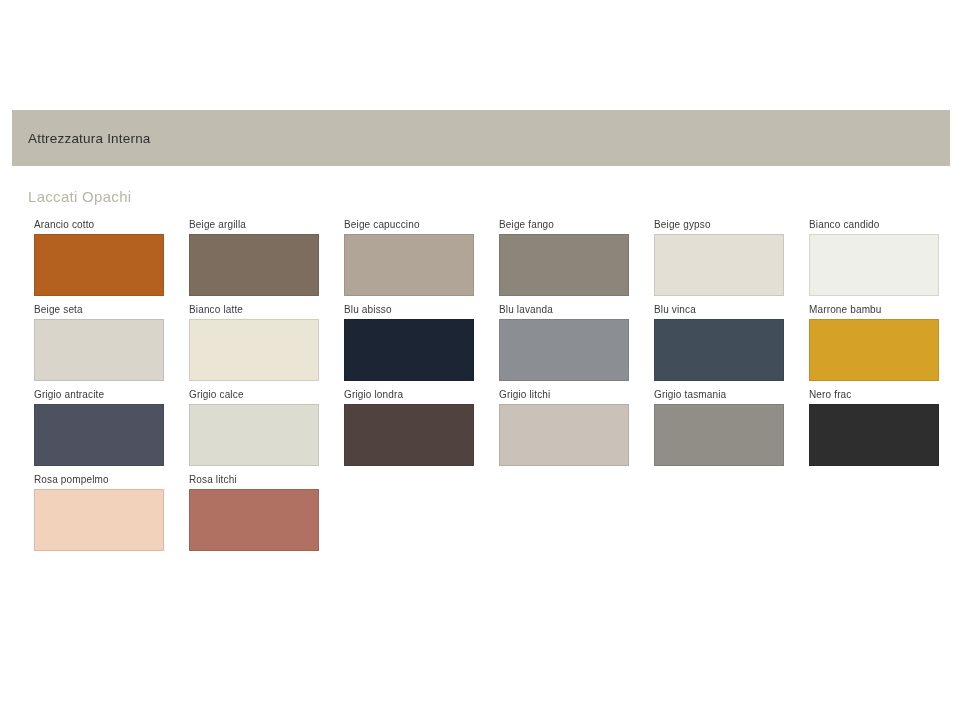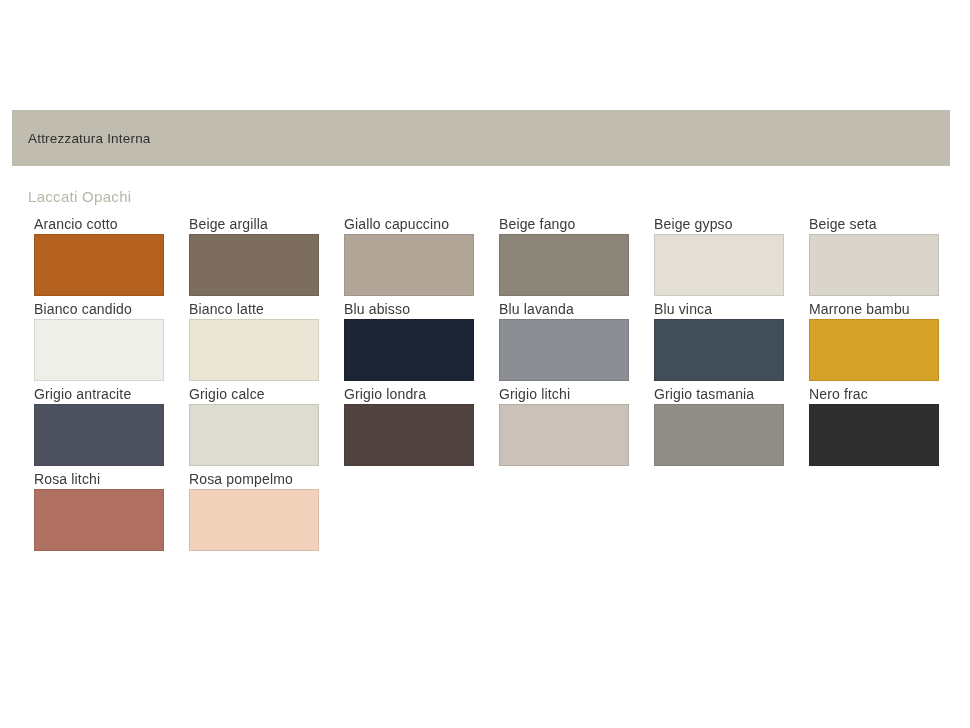--- a/index.html
+++ b/index.html
@@ -68,21 +68,21 @@
     justify-content: start;
   }
 
   .swatch-cell {
     width: 155px;
     box-sizing: border-box;
     padding-right: 25px;
   }
 
   .swatch-label {
-    font-size: 14px;
+    font-size: 10px;
     color: #3a3a3a;
     margin-bottom: 4px;
     white-space: nowrap;
     letter-spacing: .15px;
     height: 11px;
     line-height: 11px;
   }
 
   .swatch-chip {
     width: 130px;
@@ -109,38 +109,38 @@
       <div class="swatch-grid" id="swatch-grid">
           <div class="swatch-cell">
             <div class="swatch-label">Arancio cotto</div>
             <div class="swatch-chip" style="background: rgb(180, 96, 31);"></div>
           </div>
           <div class="swatch-cell">
             <div class="swatch-label">Beige argilla</div>
             <div class="swatch-chip" style="background: rgb(124, 109, 94);"></div>
           </div>
           <div class="swatch-cell">
-            <div class="swatch-label">Giallo capuccino</div>
+            <div class="swatch-label">Beige capuccino</div>
             <div class="swatch-chip" style="background: rgb(177, 165, 151);"></div>
           </div>
           <div class="swatch-cell">
             <div class="swatch-label">Beige fango</div>
             <div class="swatch-chip" style="background: rgb(140, 133, 121);"></div>
           </div>
           <div class="swatch-cell">
             <div class="swatch-label">Beige gypso</div>
             <div class="swatch-chip" style="background: rgb(227, 223, 212);"></div>
           </div>
           <div class="swatch-cell">
+            <div class="swatch-label">Bianco candido</div>
+            <div class="swatch-chip" style="background: rgb(238, 239, 233);"></div>
+          </div>
+          <div class="swatch-cell">
             <div class="swatch-label">Beige seta</div>
             <div class="swatch-chip" style="background: rgb(217, 213, 203);"></div>
-          </div>
-          <div class="swatch-cell">
-            <div class="swatch-label">Bianco candido</div>
-            <div class="swatch-chip" style="background: rgb(238, 239, 233);"></div>
           </div>
           <div class="swatch-cell">
             <div class="swatch-label">Bianco latte</div>
             <div class="swatch-chip" style="background: rgb(234, 229, 213);"></div>
           </div>
           <div class="swatch-cell">
             <div class="swatch-label">Blu abisso</div>
             <div class="swatch-chip" style="background: rgb(28, 37, 51);"></div>
           </div>
           <div class="swatch-cell">
@@ -173,25 +173,25 @@
           </div>
           <div class="swatch-cell">
             <div class="swatch-label">Grigio tasmania</div>
             <div class="swatch-chip" style="background: rgb(145, 141, 135);"></div>
           </div>
           <div class="swatch-cell">
             <div class="swatch-label">Nero frac</div>
             <div class="swatch-chip" style="background: rgb(46, 46, 46);"></div>
           </div>
           <div class="swatch-cell">
+            <div class="swatch-label">Rosa pompelmo</div>
+            <div class="swatch-chip" style="background: rgb(242, 210, 187);"></div>
+          </div>
+          <div class="swatch-cell">
             <div class="swatch-label">Rosa litchi</div>
             <div class="swatch-chip" style="background: rgb(176, 112, 98);"></div>
-          </div>
-          <div class="swatch-cell">
-            <div class="swatch-label">Rosa pompelmo</div>
-            <div class="swatch-chip" style="background: rgb(242, 210, 187);"></div>
           </div>
         </div>
 
     </div>
   </div>
 
 </div>
 
 </body></html>

